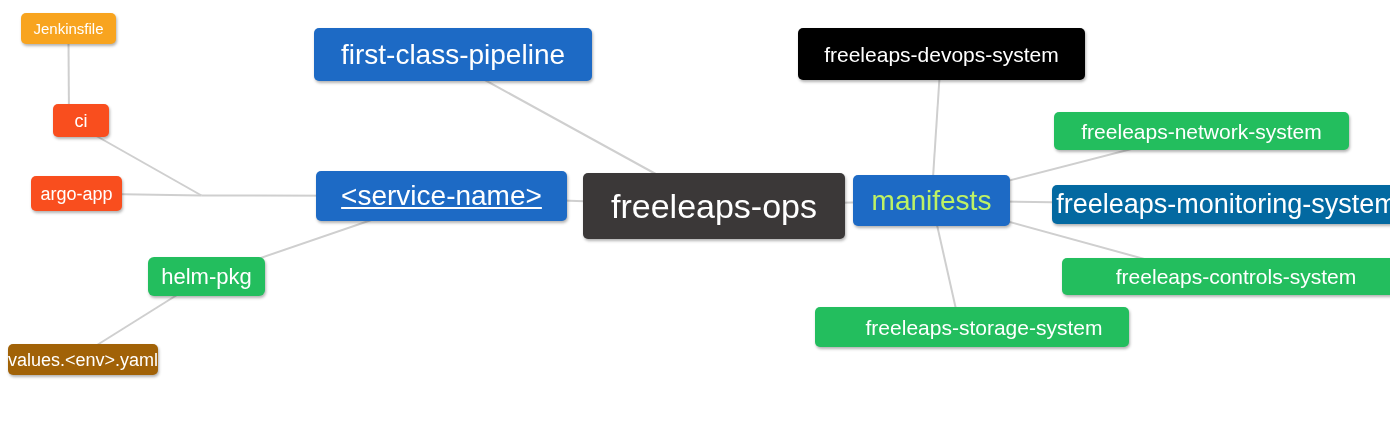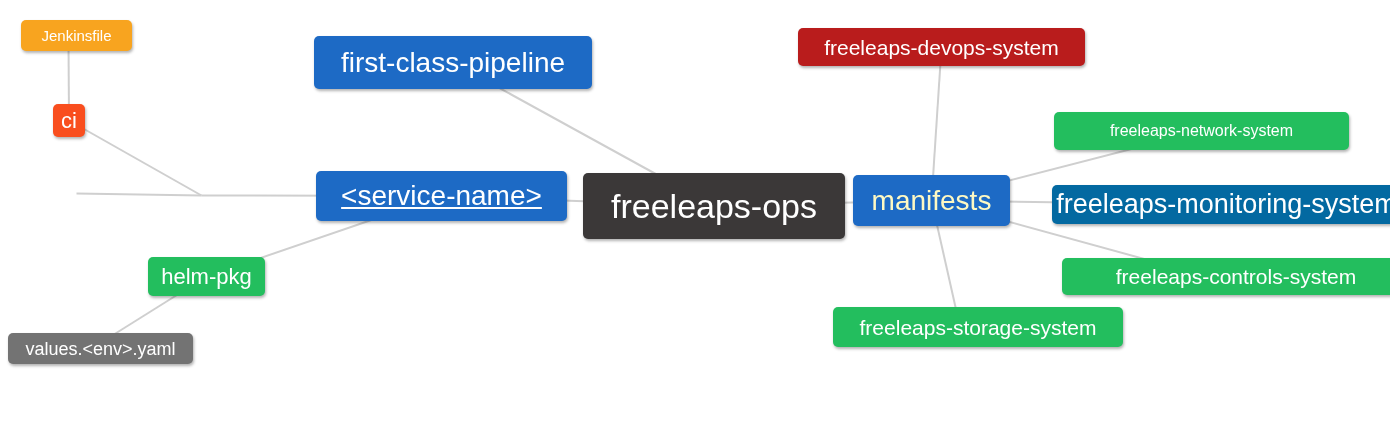--- a/index.html
+++ b/index.html
@@ -58,26 +58,27 @@
       <line x1="68.5" y1="41.5" x2="69" y2="120.5" stroke="#cfcfcf" stroke-width="2"></line>
       <line x1="91.5" y1="348.5" x2="206.5" y2="276.5" stroke="#cfcfcf" stroke-width="2"></line>
       <line x1="941.5" y1="47" x2="931.5" y2="200.5" stroke="#cfcfcf" stroke-width="2"></line>
       <line x1="1201.5" y1="131" x2="931.5" y2="200.5" stroke="#cfcfcf" stroke-width="2"></line>
       <line x1="1215" y1="204.5" x2="931.5" y2="200.5" stroke="#cfcfcf" stroke-width="2"></line>
       <line x1="1208" y1="276.5" x2="931.5" y2="200.5" stroke="#cfcfcf" stroke-width="2"></line>
       <line x1="960" y1="327" x2="931.5" y2="200.5" stroke="#cfcfcf" stroke-width="2"></line>
     </svg>
   <div id="node-layer">
       <div class="node" style="left: 583px; top: 173px; width: 262px; height: 66px; font-size: 34px; background: rgb(59, 56, 56); color: rgb(255, 255, 255);">freeleaps-ops</div>
-      <div class="node" style="left: 314px; top: 36px; width: 278px; height: 53px; font-size: 28px; background: rgb(29, 106, 197); color: rgb(255, 255, 255);">first-class-pipeline</div>
+      <div class="node" style="left: 314px; top: 28px; width: 278px; height: 53px; font-size: 28px; background: rgb(29, 106, 197); color: rgb(255, 255, 255);">first-class-pipeline</div>
       <div class="node" style="left: 316px; top: 171px; width: 251px; height: 50px; font-size: 28px; background: rgb(29, 106, 197); color: rgb(255, 255, 255); text-decoration: underline;">&lt;service-name&gt;</div>
-      <div class="node" style="left: 853px; top: 175px; width: 157px; height: 51px; font-size: 28px; background: rgb(29, 106, 197); color: #fef9c3;">manifests</div>
-      <div class="node" style="left: 148px; top: 257px; width: 117px; height: 39px; font-size: 22px; background: rgb(35, 190, 94); color: rgb(255, 255, 255);">helm-pkg</div>
-      <div class="node" style="left: 53px; top: 104px; width: 32px; height: 33px; font-size: 22px; background: rgb(249, 78, 30); color: rgb(255, 255, 255);">ci</div>
-      <div class="node" style="left: 8px; top: 333px; width: 185px; height: 31px; font-size: 18px; background: #737373; color: rgb(255, 255, 255);">values.&lt;env&gt;.yaml</div>
-      <div class="node" style="left: 21px; top: 20px; width: 111px; height: 31px; font-size: 15px; background: rgb(248, 164, 31); color: rgb(255, 255, 255);">Jenkinsfile</div>
-      <div class="node" style="left: 798px; top: 28px; width: 287px; height: 38px; font-size: 21px; background: #b91c1c; color: rgb(255, 255, 255);">freeleaps-devops-system</div>
-      <div class="node" style="left: 1054px; top: 112px; width: 295px; height: 38px; font-size: 16px; background: rgb(35, 190, 94); color: rgb(255, 255, 255);">freeleaps-network-system</div>
+      <div class="node" style="left: 853px; top: 175px; width: 157px; height: 51px; font-size: 28px; background: rgb(29, 106, 197); color: #bef264;">manifests</div>
+      <div class="node" style="left: 148px; top: 257px; width: 117px; height: 39px; font-size: 22px; background: rgb(35, 190, 94); color: rgb(255, 255, 255); border-radius: 6px;">helm-pkg</div>
+      <div class="node" style="left: 53px; top: 104px; width: 56px; height: 33px; font-size: 18px; background: rgb(249, 78, 30); color: rgb(255, 255, 255);">ci</div>
+      <div class="node" style="left: 31px; top: 176px; width: 91px; height: 35px; font-size: 18px; background: rgb(249, 78, 30); color: rgb(255, 255, 255);">argo-app</div>
+      <div class="node" style="left: 8px; top: 344px; width: 150px; height: 31px; font-size: 18px; background: #a16207; color: rgb(255, 255, 255);">values.&lt;env&gt;.yaml</div>
+      <div class="node" style="left: 21px; top: 13px; width: 95px; height: 31px; font-size: 15px; background: rgb(248, 164, 31); color: rgb(255, 255, 255);">Jenkinsfile</div>
+      <div class="node" style="left: 798px; top: 28px; width: 287px; height: 52px; font-size: 21px; background: #000000; color: rgb(255, 255, 255);">freeleaps-devops-system</div>
+      <div class="node" style="left: 1054px; top: 112px; width: 295px; height: 38px; font-size: 21px; background: rgb(35, 190, 94); color: rgb(255, 255, 255);">freeleaps-network-system</div>
       <div class="node" style="left: 1052px; top: 185px; width: 349px; height: 39px; font-size: 27px; background: #0369a1; color: rgb(255, 255, 255);">freeleaps-monitoring-system</div>
       <div class="node" style="left: 1062px; top: 258px; width: 348px; height: 37px; font-size: 21px; background: rgb(35, 190, 94); color: rgb(255, 255, 255);">freeleaps-controls-system</div>
-      <div class="node" style="left: 833px; top: 307px; width: 290px; height: 40px; font-size: 21px; background: rgb(35, 190, 94); color: rgb(255, 255, 255);">freeleaps-storage-system</div>
+      <div class="node" style="left: 815px; top: 307px; width: 290px; height: 40px; font-size: 21px; background: rgb(35, 190, 94); color: rgb(255, 255, 255); padding-left: 24px;">freeleaps-storage-system</div>
     </div>
 </div>
 
 </body></html>

